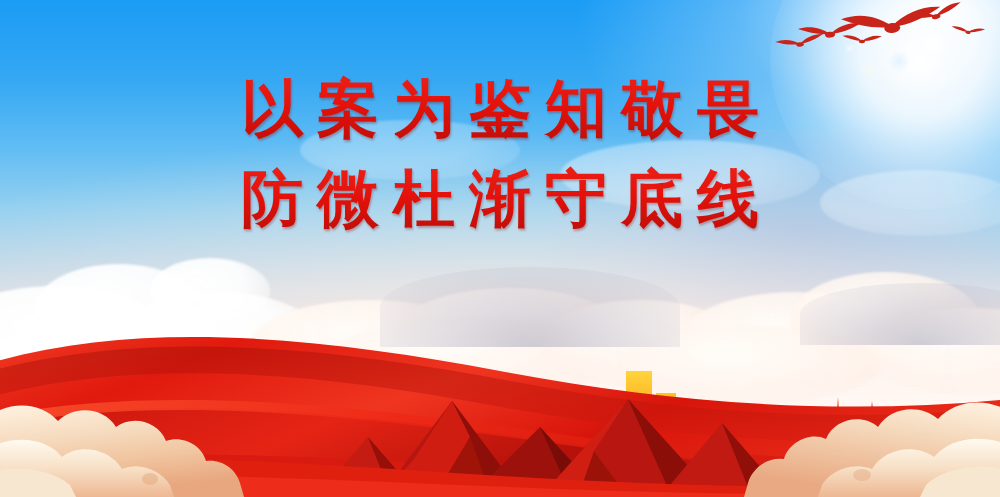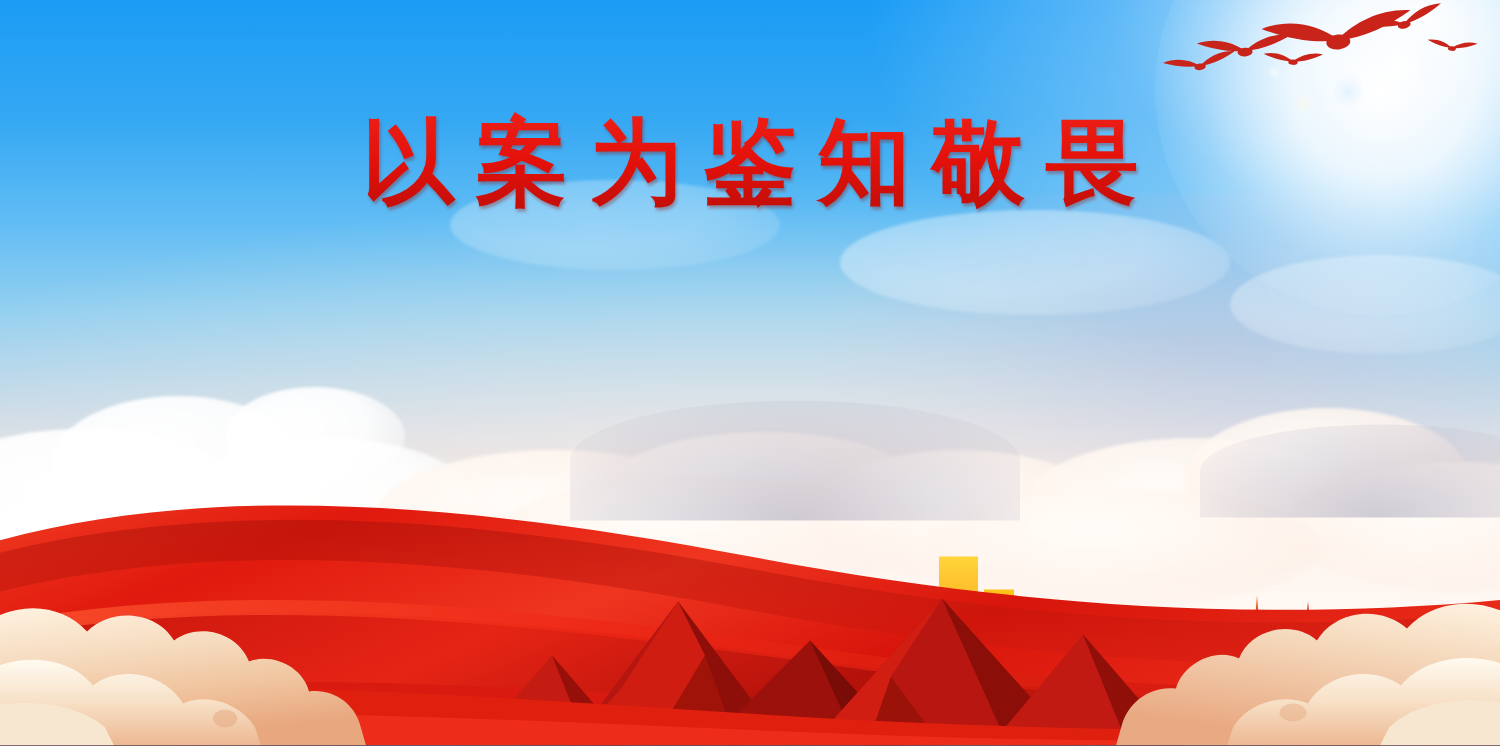--- a/index.html
+++ b/index.html
@@ -234,20 +234,21 @@
       </g>
       <g transform="translate(968,32) scale(0.38) rotate(6)">
         <path d="M0,0 C-12,-10 -28,-14 -44,-10 C-30,-4 -16,0 0,0 C16,0 30,-5 44,-12 C28,-15 12,-10 0,0 Z"></path>
         <ellipse cx="0" cy="1" rx="7" ry="4"></ellipse>
       </g>
     </g>
   </svg>
 
   <div class="titles">
     <div class="title-line">以案为鉴知敬畏</div>
+    <div class="title-line">防微杜渐守底线</div>
   </div>
 
   <svg class="skyline" viewBox="0 0 1000 200" preserveAspectRatio="none">
     <defs>
       <linearGradient id="gRedL" x1="0" y1="0" x2="0" y2="1">
         <stop offset="0%" stop-color="#e0341c"></stop>
         <stop offset="55%" stop-color="#d02011"></stop>
         <stop offset="100%" stop-color="#b3150c"></stop>
       </linearGradient>
       <linearGradient id="gRedM" x1="0" y1="0" x2="0" y2="1">

